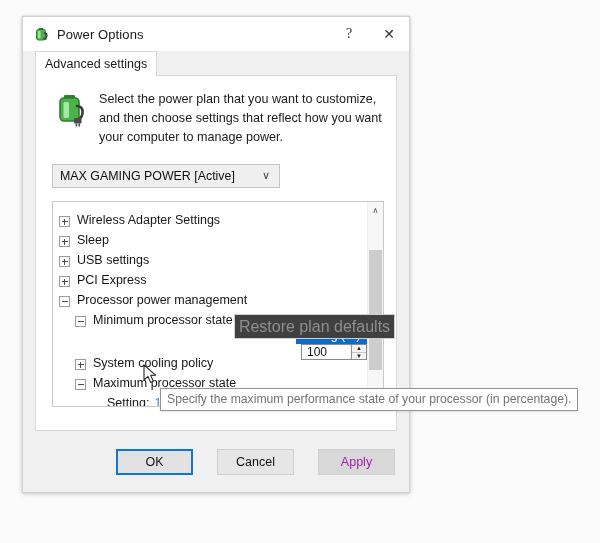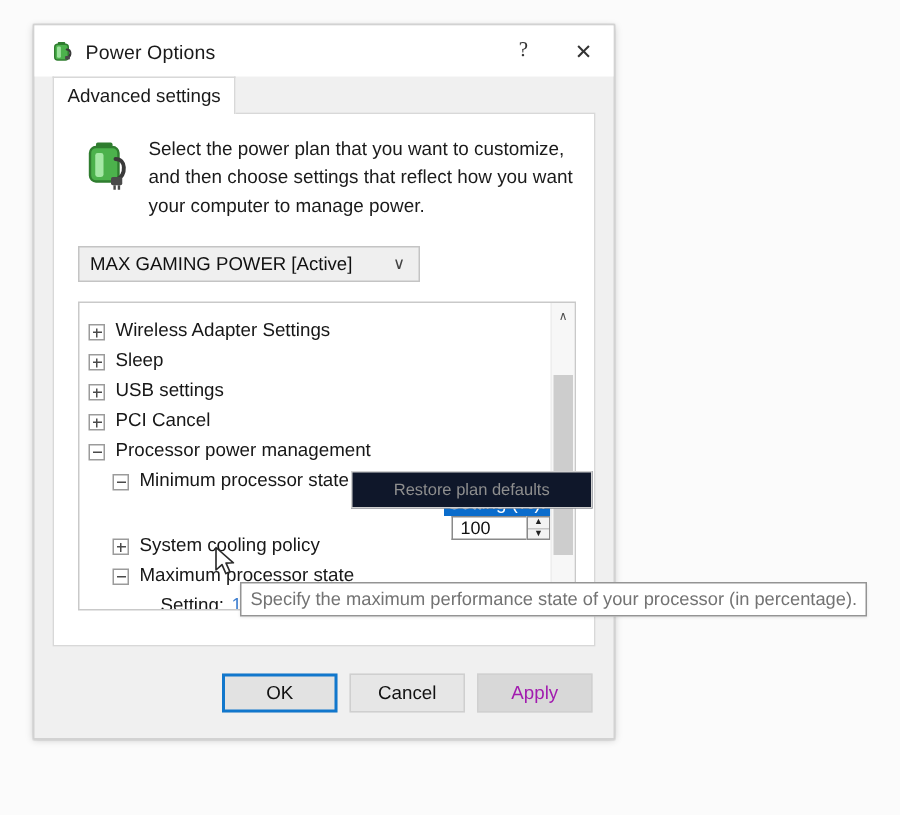--- a/index.html
+++ b/index.html
@@ -277,27 +277,27 @@
   }
   #vscroll .arr.bot { position: absolute; bottom: 0; left: 0; right: 0; }
 
   
   #restore-btn {
     position: absolute;
     left: 198px;
     top: 238px;
     width: 161px;
     height: 25px;
-    background: #0f172a;
+    background: #404040;
     border: 1px solid #d0d0d0;
     box-sizing: border-box;
     display: flex;
     align-items: center;
     justify-content: center;
-    font-size: 11px;
+    font-size: 16px;
     color: #8e8e8e;
   }
 
   
   #tooltip {
     position: absolute;
     left: 160px;
     top: 388px;
     background: #ffffff;
     border: 1px solid #949494;
@@ -310,21 +310,21 @@
   }
 
   
   #footer {
     margin-top: auto;
     height: 62px;
     display: flex;
     align-items: center;
     justify-content: flex-end;
     padding-right: 14px;
-    gap: 8px;
+    gap: 24px;
     flex: none;
   }
   .btn {
     width: 77px;
     height: 26px;
     box-sizing: border-box;
     display: flex;
     align-items: center;
     justify-content: center;
     font-size: 12.5px;
@@ -417,21 +417,21 @@
           <span>Sleep</span>
         </div>
 
         <div class="trow lvl0">
           <span class="expander plus"></span>
           <span>USB settings</span>
         </div>
 
         <div class="trow lvl0">
           <span class="expander plus"></span>
-          <span>PCI Cancel</span>
+          <span>PCI Express</span>
         </div>
 
         <div class="trow lvl0">
           <span class="expander"></span>
           <span>Processor power management</span>
         </div>
 
         <div class="trow lvl1">
           <span class="expander"></span>
           <span>Minimum processor state</span>

